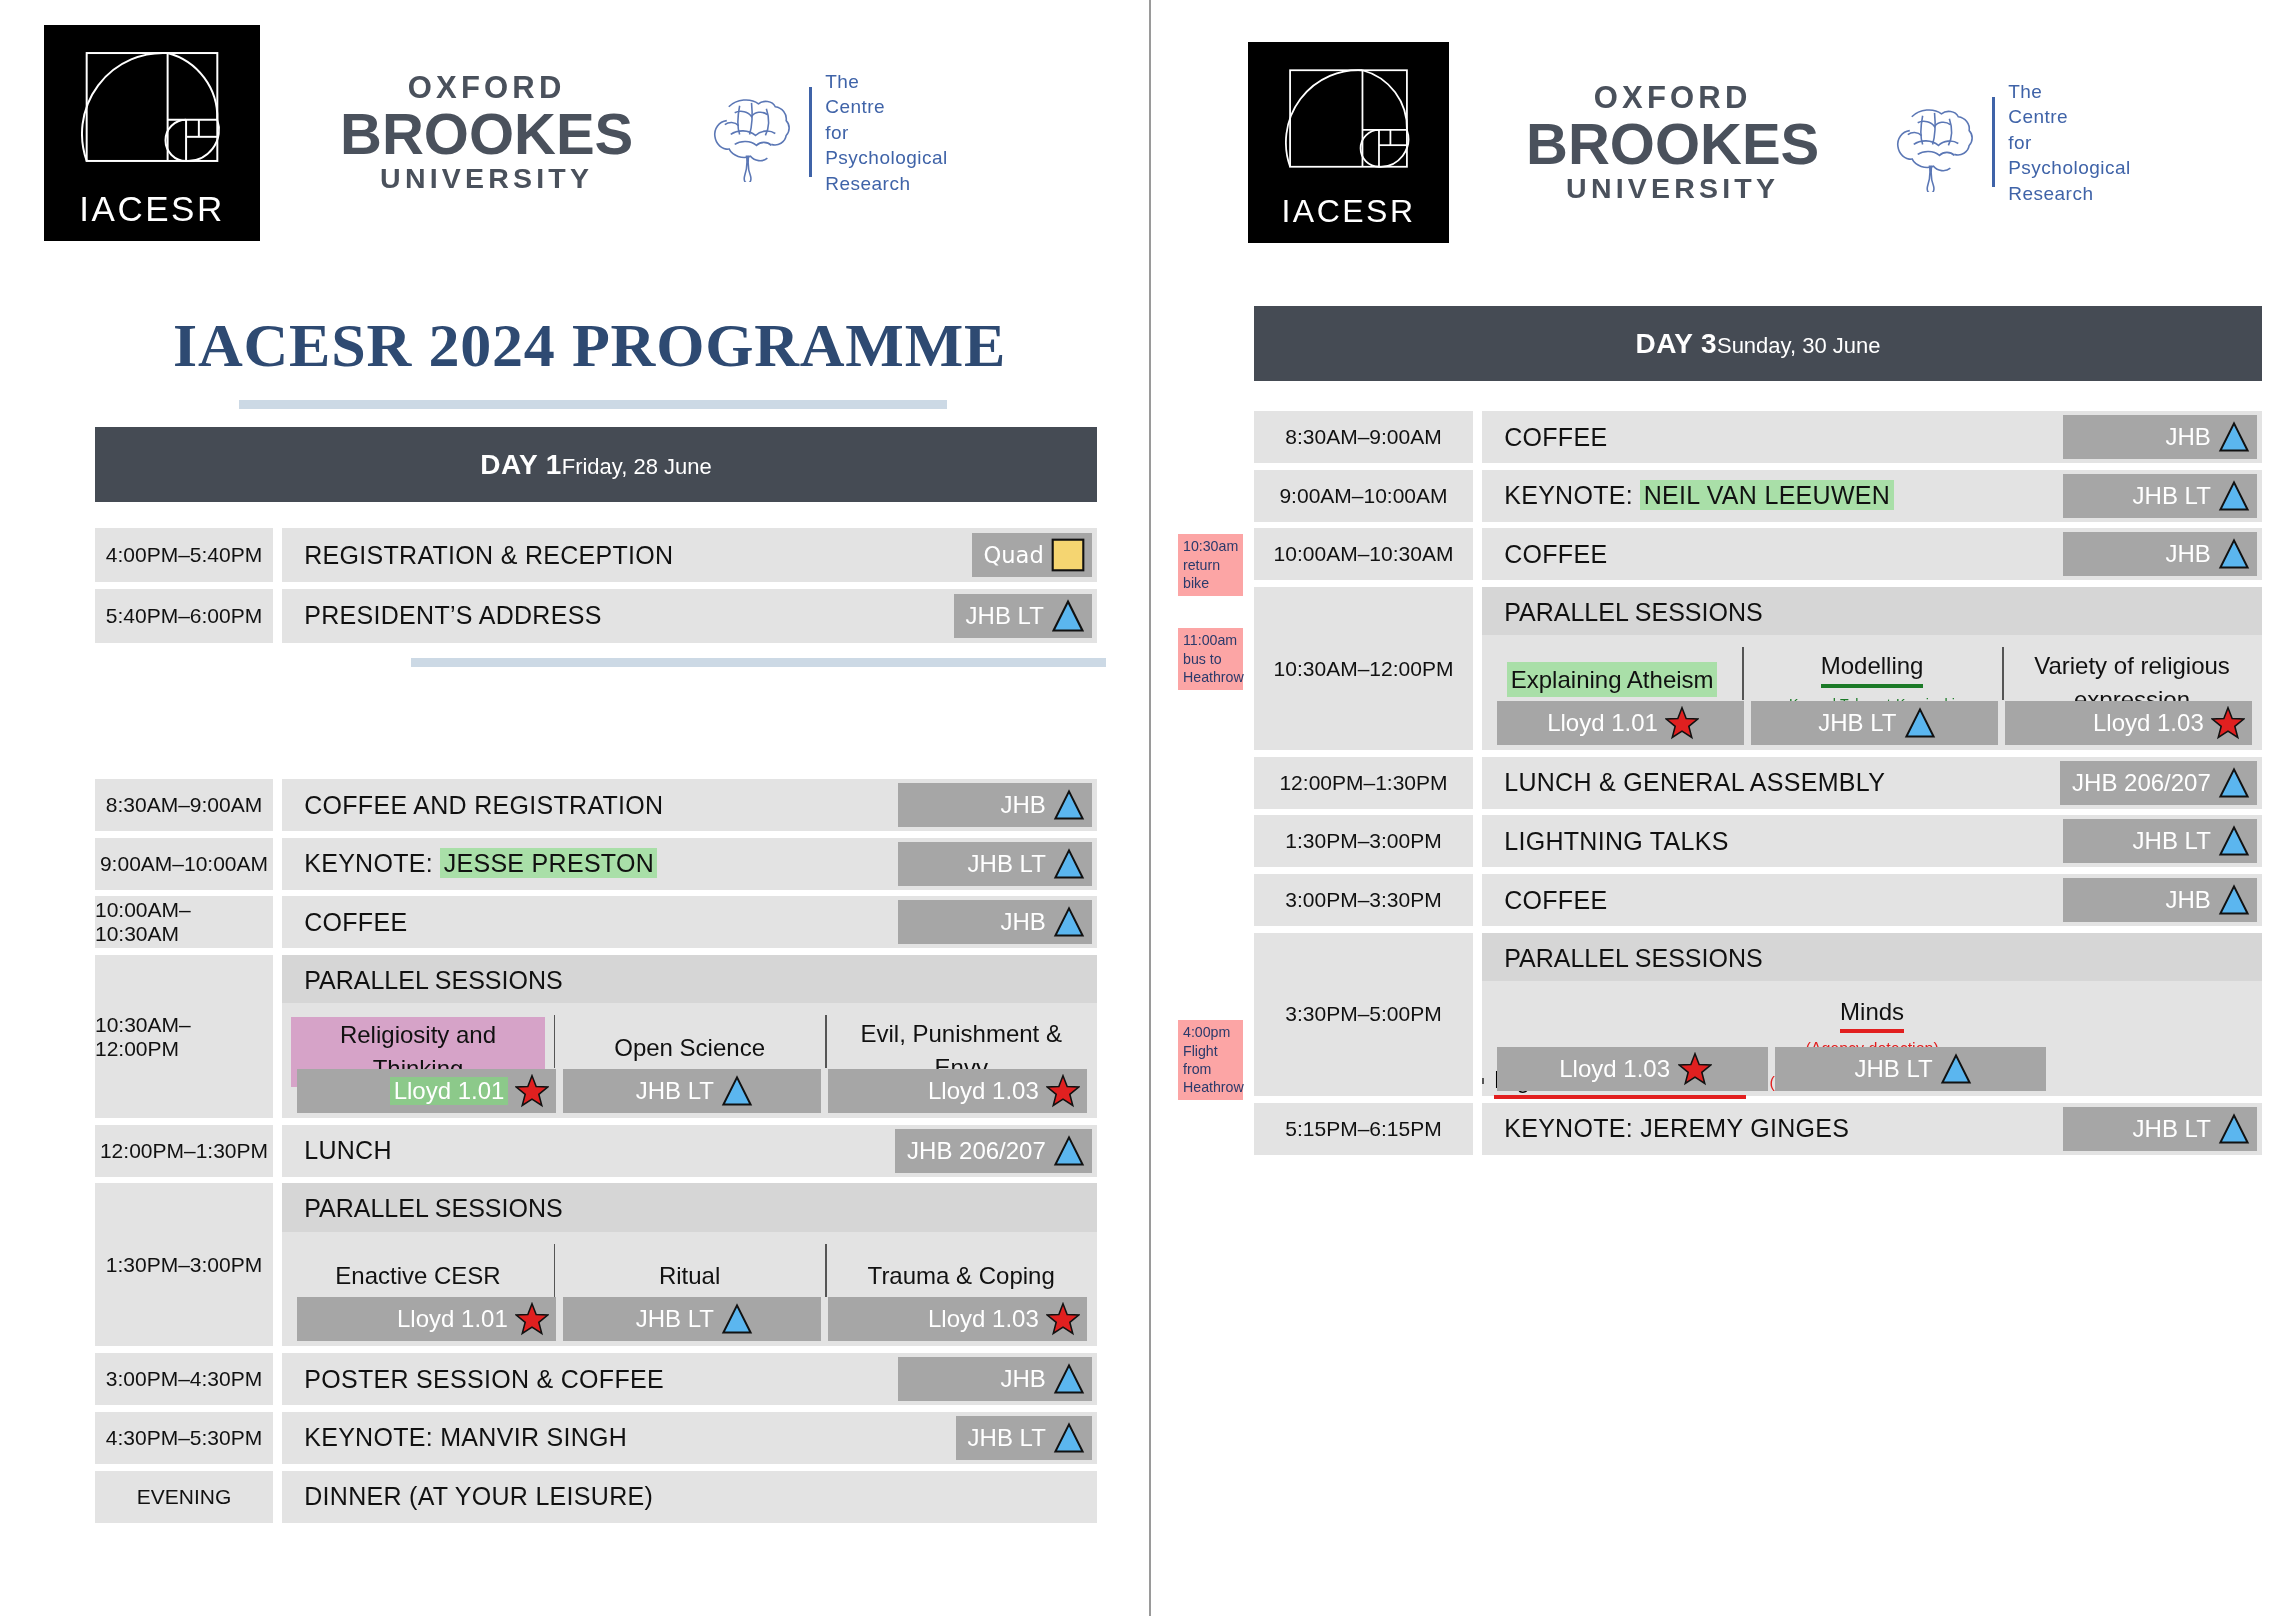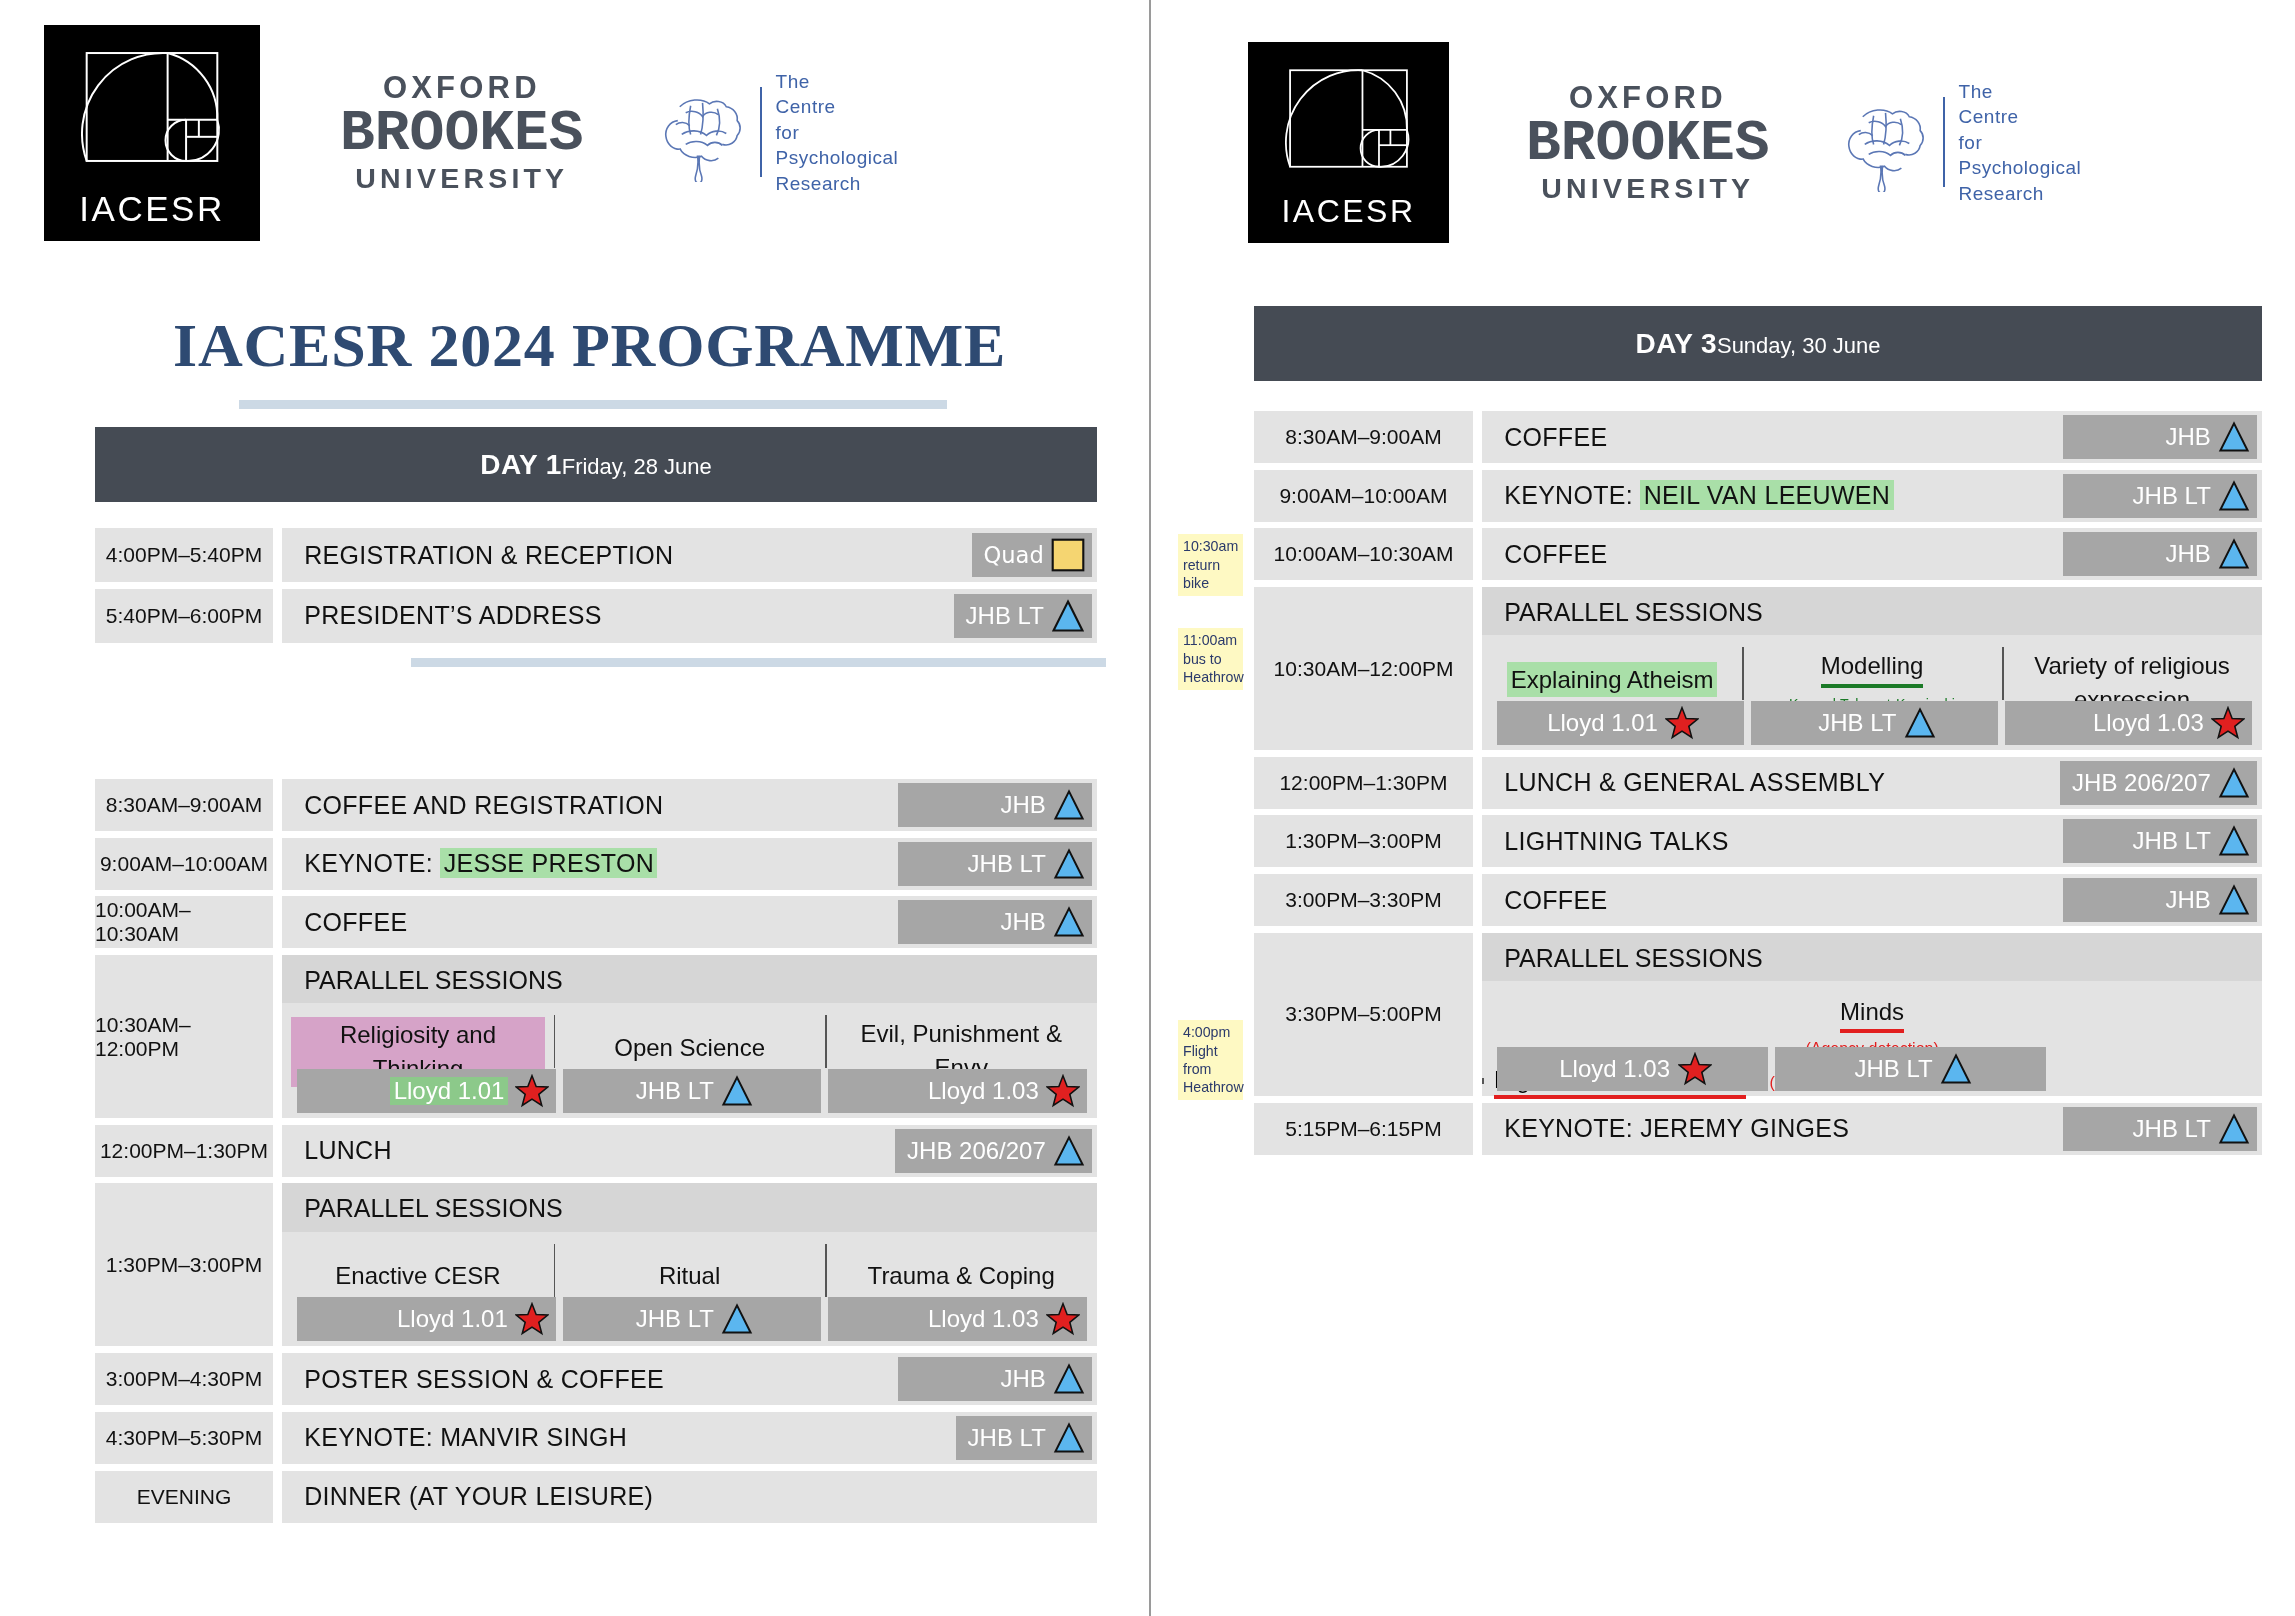--- a/index.html
+++ b/index.html
@@ -34,21 +34,21 @@
   .brookes {
     display: flex; flex-direction: column; align-items: center;
     color: #4a515c; line-height: 1;
   }
   .brookes .ox {
     font-size: 31px; font-weight: 700; letter-spacing: 4.2px;
     font-family: "Liberation Sans", sans-serif;
   }
   .brookes .br {
     font-size: 58px; font-weight: 700; letter-spacing: 0px;
-    font-family: Liberation Mono, monospace; margin: 1.7px 0;
+    font-family: Liberation Sans, sans-serif; margin: 1.7px 0;
   }
   .brookes .un {
     font-size: 28.5px; font-weight: 700; letter-spacing: 4.2px;
     font-family: "Liberation Sans", sans-serif;
   }
   .cpr { display: flex; align-items: center; }
   .cpr-brain { width: 99px; height: 99px; }
   .cpr-rule { width: 2.5px; height: 90px; background: #3f63a8; margin: 0 13.4px 0 5px; }
   .cpr-text { color: #3f63a8; font-size: 19px; line-height: 1.34; letter-spacing: 0.5px; }
 
@@ -120,21 +120,21 @@
   .hl-pink   { background: #d6a3c8; padding: 0.8px 3.4px; }
   .hl-green2 { background: #8cc98a; padding: 0 3.4px; color: #fff; }
   .u-green   { border-bottom: 4.2px solid #1b7a27; padding-bottom: 0.8px; }
   .u-red     { border-bottom: 4.2px solid #e21f1f; padding-bottom: 0.8px; }
   .sub-green { color: #1b7a27; font-size: 14.2px; margin-top: 5.9px; letter-spacing: 0.2px; }
   .sub-red   { color: #e21f1f; font-size: 16px; margin-top: 5px; }
   .note-red  { color: #e21f1f; font-size: 16px; white-space: nowrap; }
 
   
   .sticky {
-    position: absolute; background: #fef9c3; color: #2b3a6b;
+    position: absolute; background: #fca5a5; color: #2b3a6b;
     font-size: 14.2px; line-height: 1.28; padding: 3.4px 5.9px 4.2px 5px;
     font-family: "Liberation Sans", sans-serif;
   }
 </style>
 </head>
 <body>
 
 <div class="page">
 
   <div class="panel-divider"></div>

